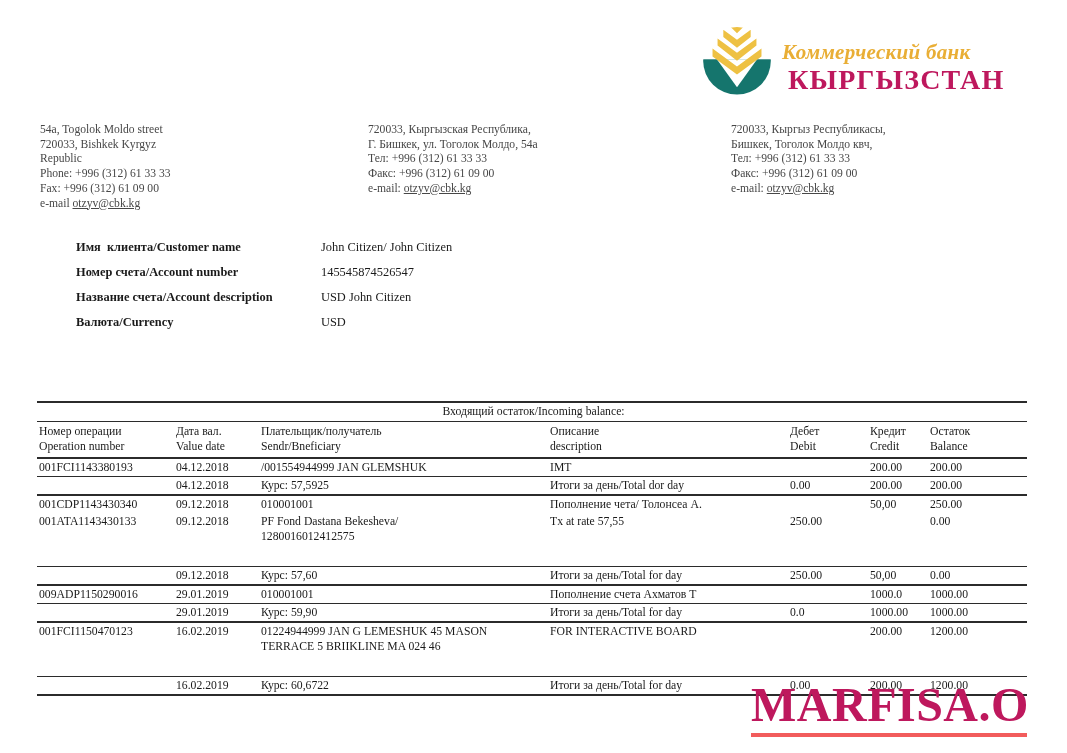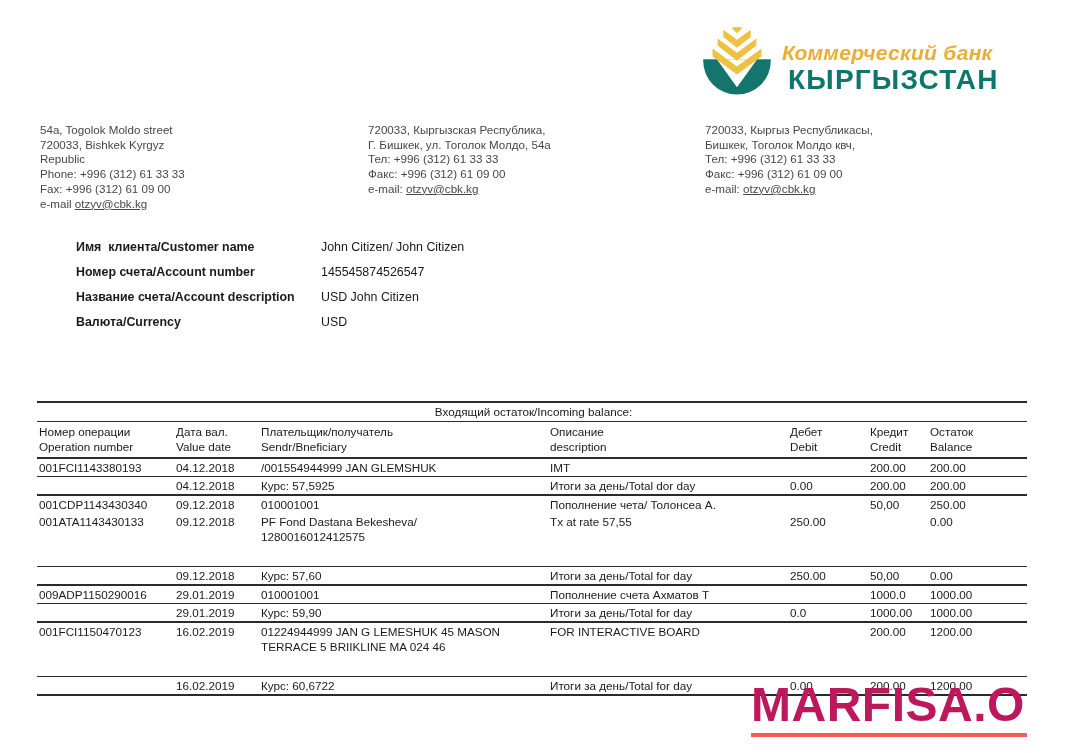--- a/index.html
+++ b/index.html
@@ -1,30 +1,30 @@
 <!DOCTYPE html>
 <html><head>
 <meta charset="utf-8">
 <style>
   html,body{margin:0;padding:0;background:#ffffff;}
   .page{
     position:relative;width:1027px;height:753px;background:#fff;overflow:hidden;
-    font-family:Liberation Sans, sans-serif;color:#1a1a1a;
+    font-family:Liberation Serif, serif;color:#1a1a1a;
   }
   
   .bank-logo{position:absolute;top:24px;left:699px;display:flex;align-items:flex-start;}
   .bank-logo svg{display:block;}
   .bank-logo-text{margin-left:7px;line-height:1;}
   .bank-logo-line1{font-size:21px;font-weight:bold;font-style:italic;color:#e9ae35;letter-spacing:.3px;margin-top:18px;}
-  .bank-logo-line2{font-size:28px;font-weight:bold;color:#0f766e;letter-spacing:1.2px;margin-top:3px;margin-left:6px;}
+  .bank-logo-line2{font-size:28px;font-weight:bold;color:#be185d;letter-spacing:1.2px;margin-top:3px;margin-left:6px;}
   
   .addr-col{position:absolute;top:123px;font-size:11.6px;line-height:14.7px;color:#474747;}
   .addr-col.c1{left:40px;width:300px;}
   .addr-col.c2{left:368px;width:310px;}
-  .addr-col.c3{left:705px;width:310px;}
+  .addr-col.c3{left:731px;width:310px;}
   .addr-email a{color:#474747;text-decoration:underline;}
   
   .cust{position:absolute;top:240px;left:40px;width:700px;font-size:12.4px;}
   .cust-row{display:flex;height:25px;align-items:flex-start;margin-left:36px;}
   .cust-label{width:245px;font-weight:bold;white-space:pre-wrap;}
   .cust-value{white-space:pre-wrap;}
   
   .tx-wrap{position:absolute;top:401px;left:37px;width:993px;}
   table.tx{border-collapse:collapse;table-layout:fixed;width:993px;font-size:11.7px;color:#1a1a1a;}
   table.tx td,table.tx th{padding:1px 2px;vertical-align:top;font-weight:normal;text-align:left;line-height:15px;overflow:hidden;}

